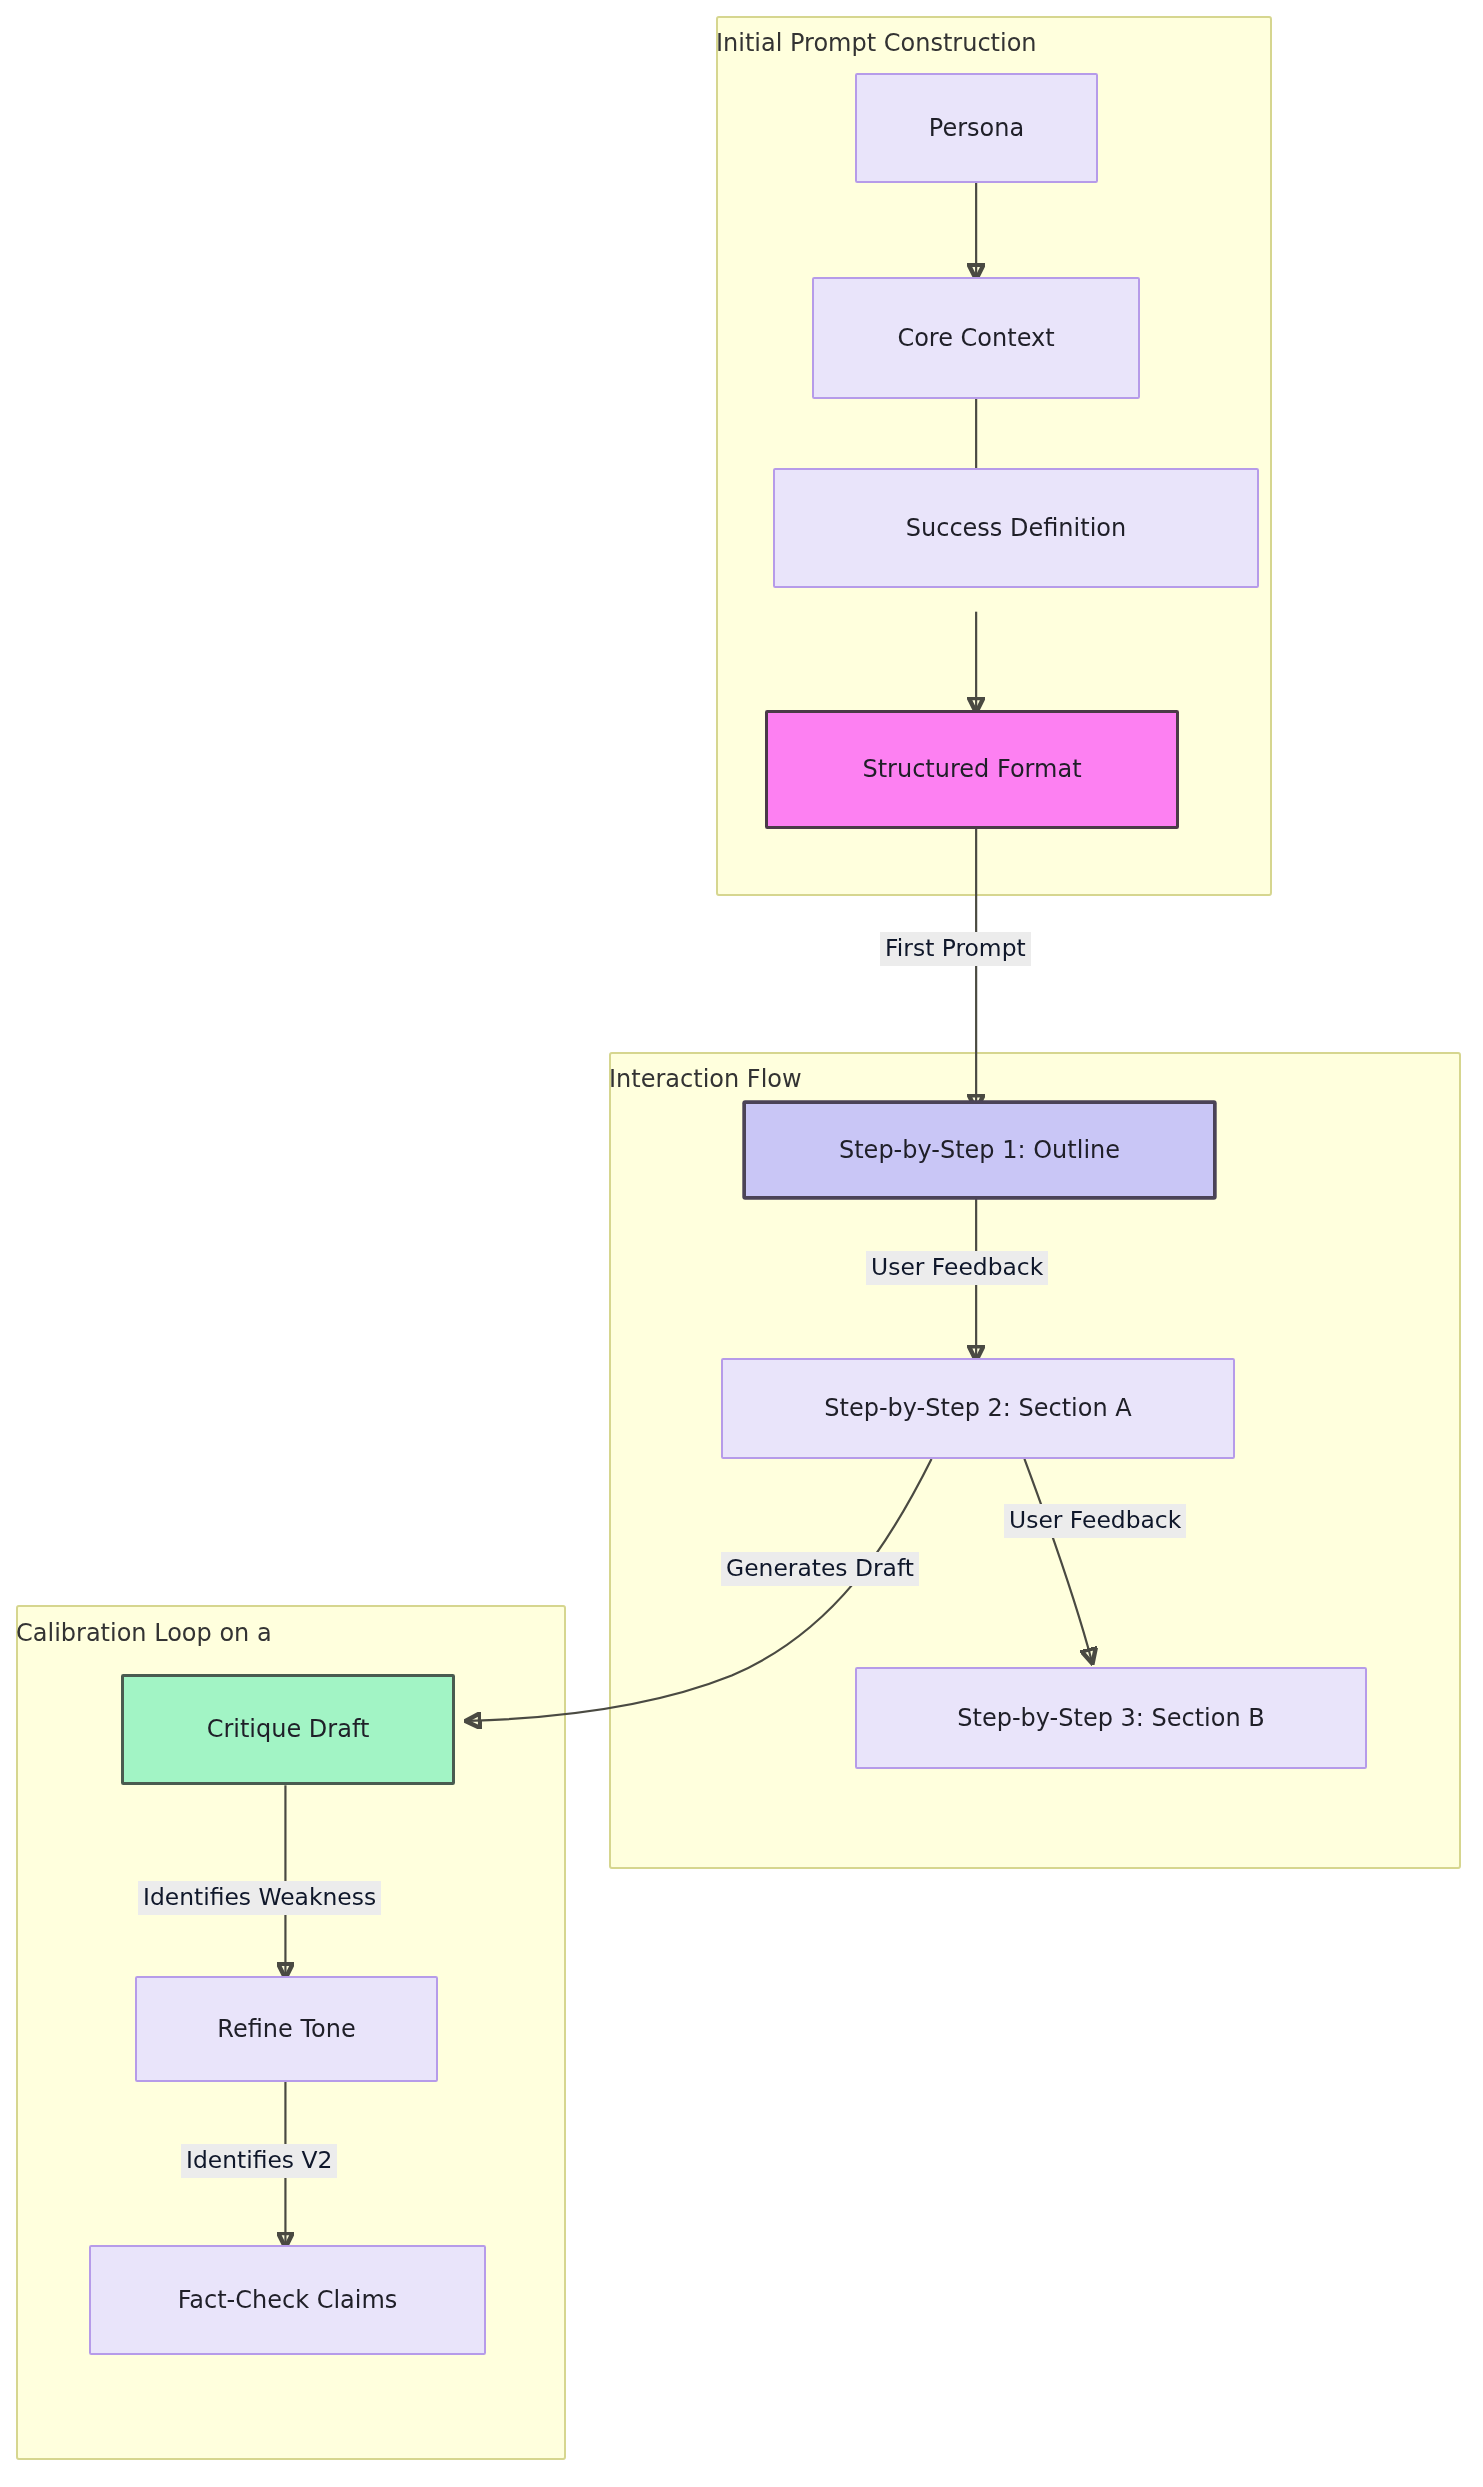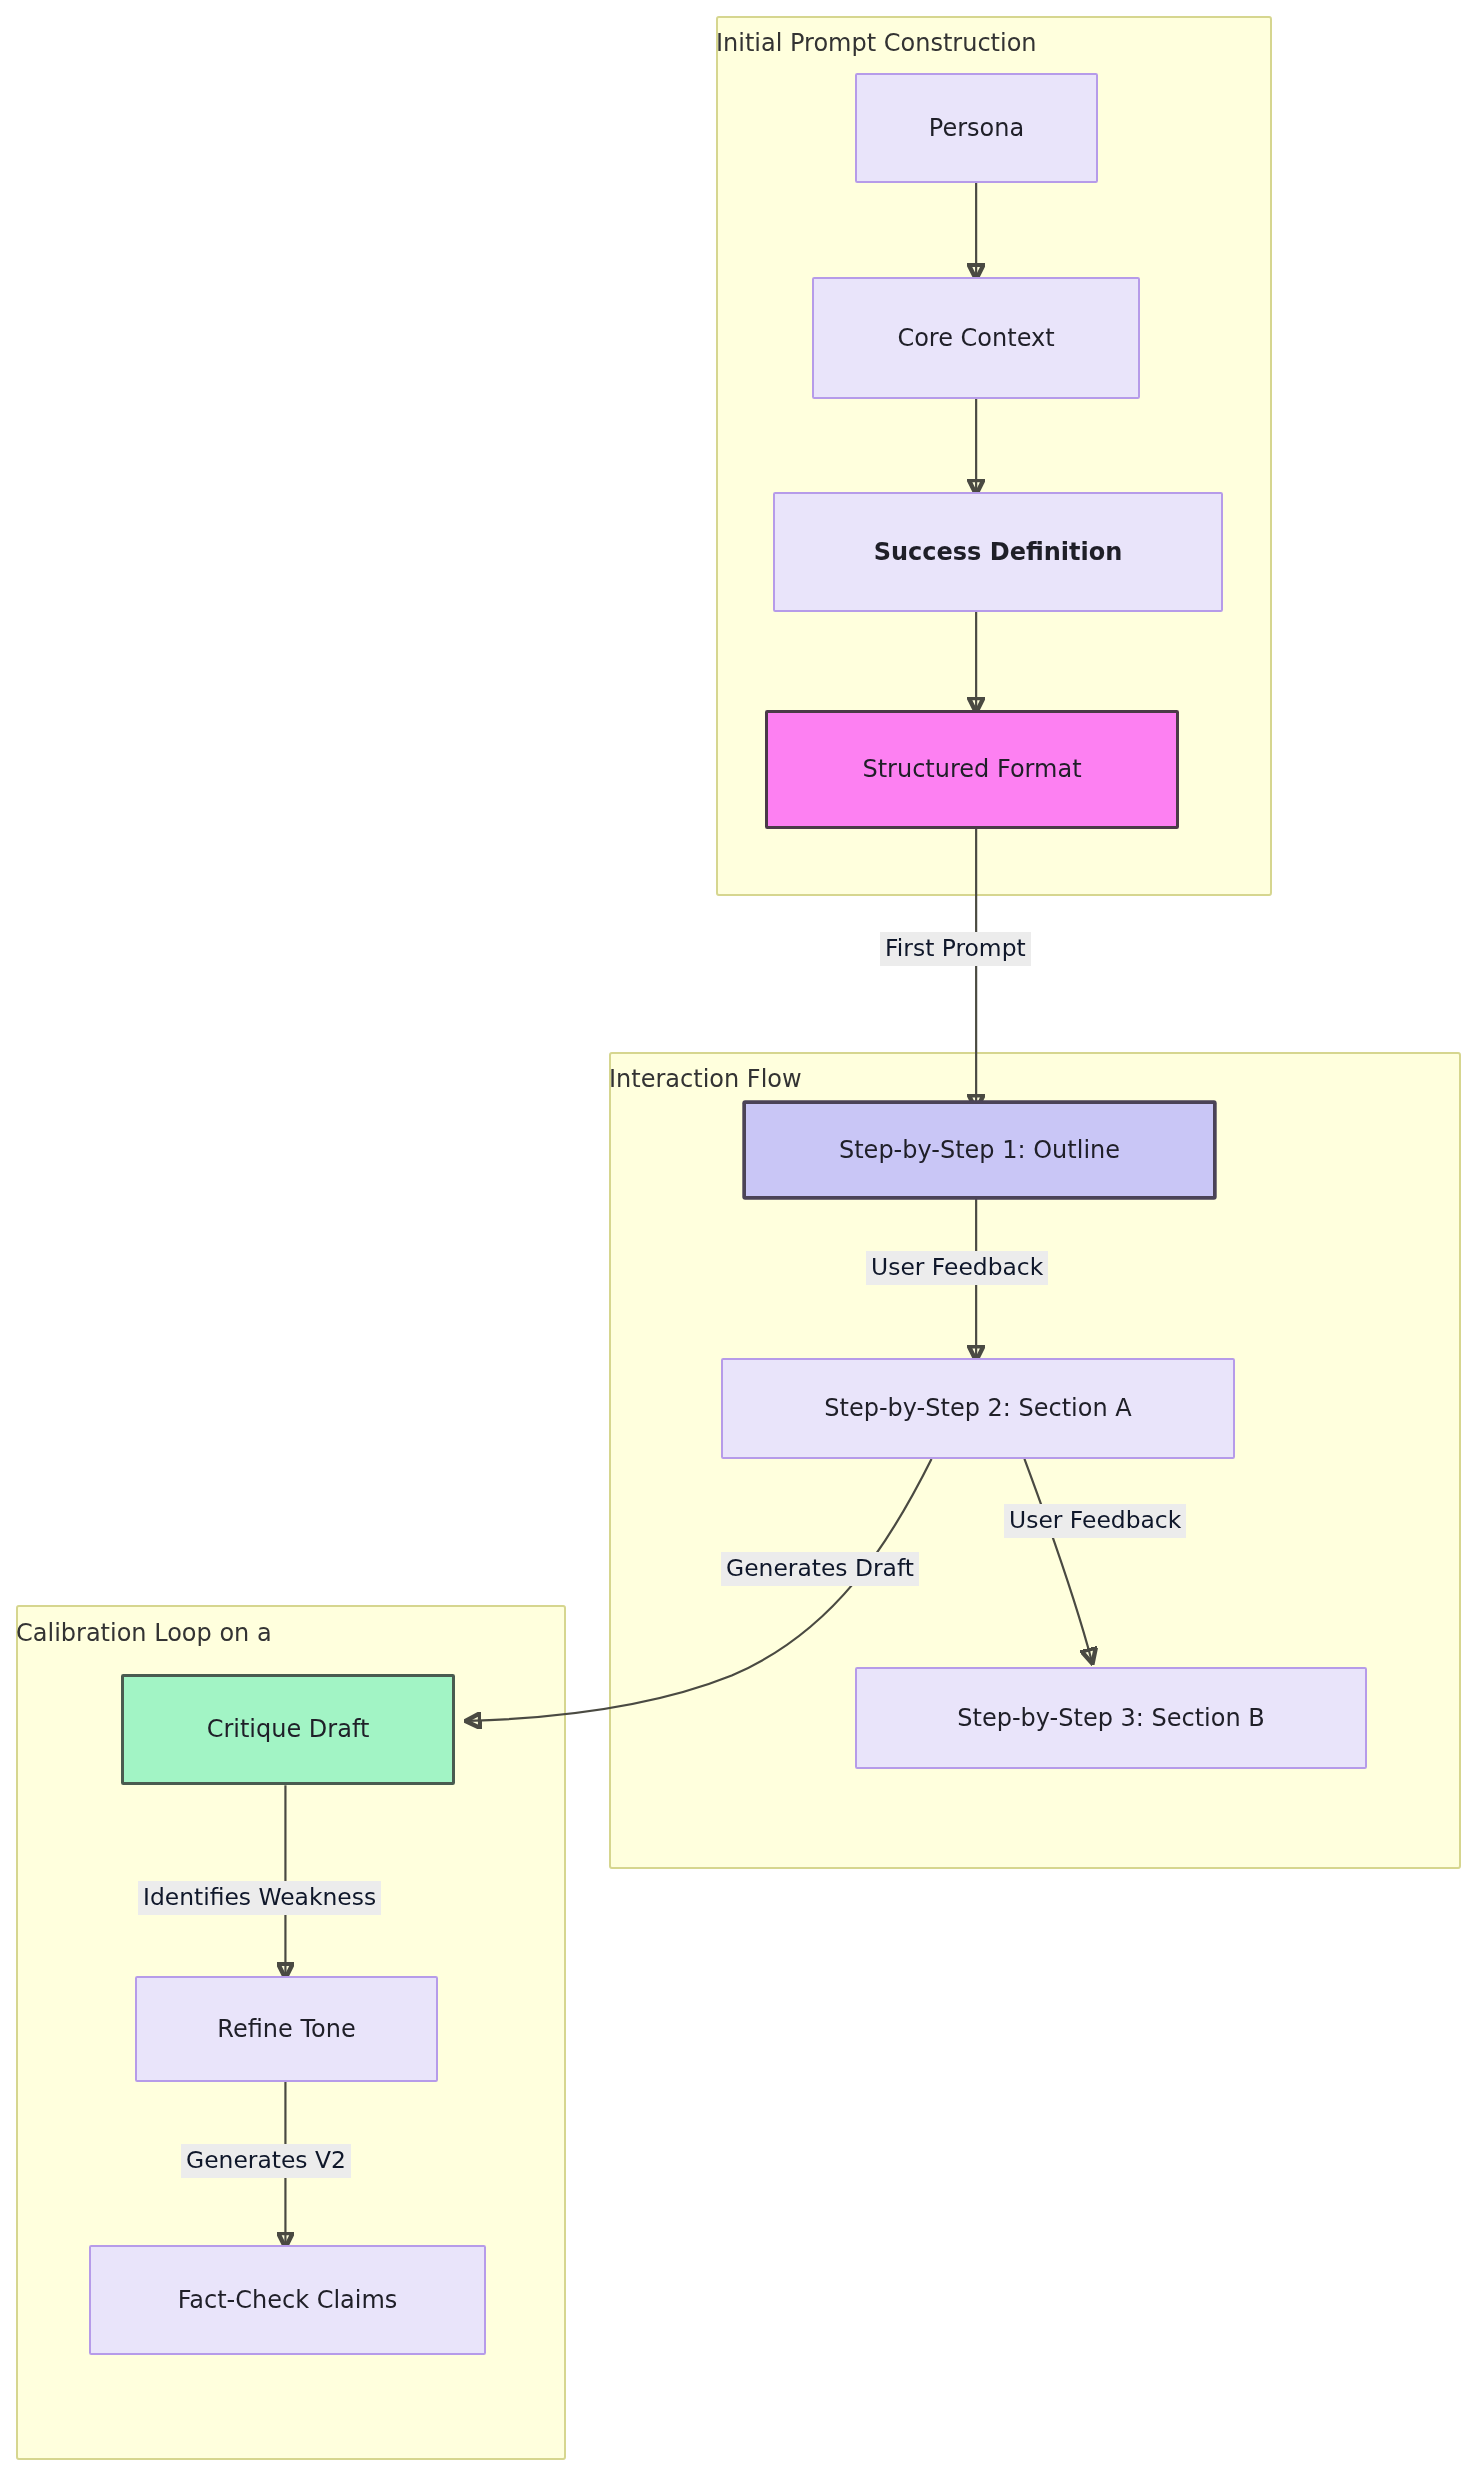--- a/index.html
+++ b/index.html
@@ -133,21 +133,21 @@
   </svg>
 
   <div class="node normal" style="left:855px; top:73px; width:243px; height:110px;">
     <span>Persona</span>
   </div>
 
   <div class="node normal" style="left:812px; top:277px; width:328px; height:122px;">
     <span>Core Context</span>
   </div>
 
-  <div class="node normal" style="left:773px; top:492px; width:450px; height:120px;font-weight:bold;">
+  <div class="node normal" style="left:773px; top:468px; width:486px; height:120px;">
     <span>Success Definition</span>
   </div>
 
   <div class="node hl-magenta" style="left:765px; top:710px; width:414px; height:119px;">
     <span>Structured Format</span>
   </div>
 
   <div class="node hl-violet" style="left:743px; top:1101px; width:473px; height:98px;align-items:center;">
     <span>Step-by-Step 1: Outline</span>
   </div>
@@ -186,17 +186,17 @@
 
   <div class="edge-label" style="left:1004px; top:1504px;">
     <span>User Feedback</span>
   </div>
 
   <div class="edge-label" style="left:138px; top:1881px;">
     <span>Identifies Weakness</span>
   </div>
 
   <div class="edge-label" style="left:181px; top:2144px;">
-    <span>Generates V2</span>
+    <span>Identifies V2</span>
   </div>
 
 </div>
 
 
 </body></html>

